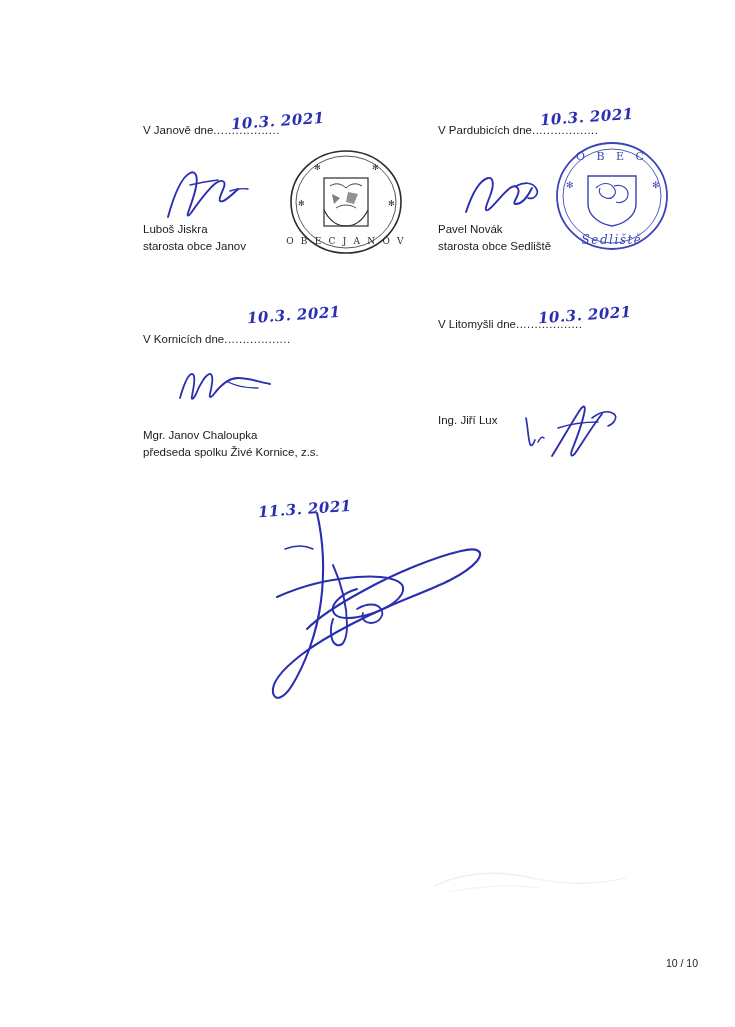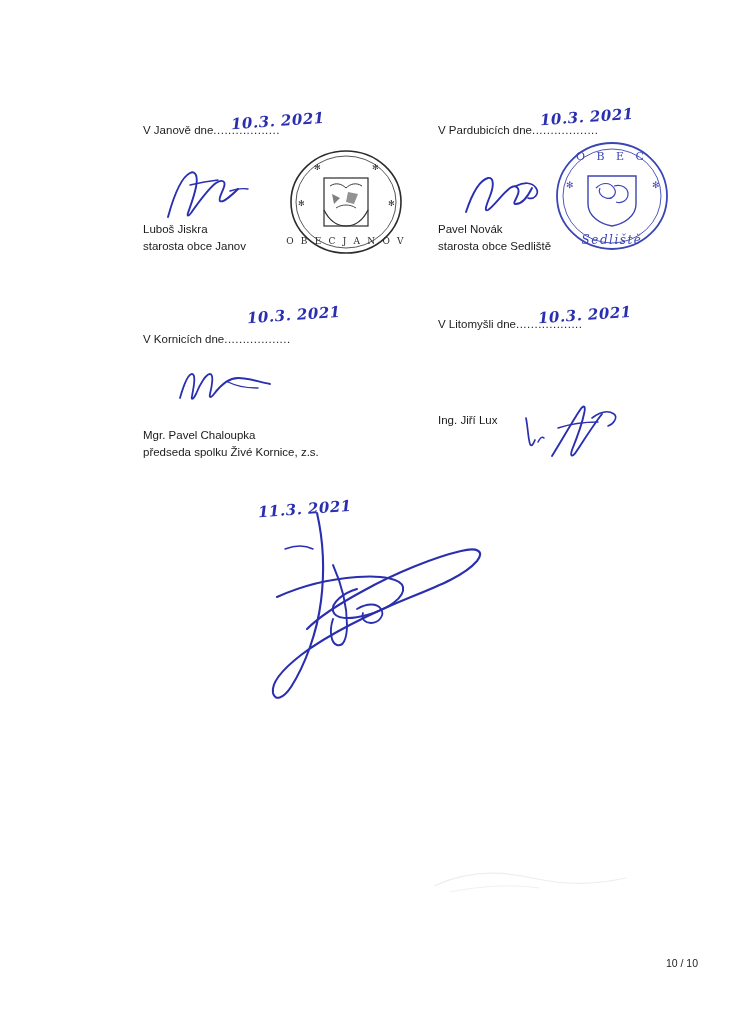--- a/index.html
+++ b/index.html
@@ -135,21 +135,21 @@
     <text x="60" y="104" font-family="DejaVu Serif, serif" font-size="12" font-style="italic" fill="#3b45b5" text-anchor="middle" letter-spacing="1.5">Sedliště</text>
     <text x="14" y="48" font-family="DejaVu Serif, serif" font-size="9" fill="#3b45b5">✻</text>
     <text x="100" y="48" font-family="DejaVu Serif, serif" font-size="9" fill="#3b45b5">✻</text>
   </svg>
 
   <div class="sig-block" style="left:143px; top:331px;">
     <div class="place-line">
       <span>V Kornicích dne</span><span class="dots">..................</span>
     </div>
     <div style="height:77px;"></div>
-    <div class="name-line">Mgr. Pavel Chaloupka</div>
+    <div class="name-line">Mgr. Janov Chaloupka</div>
     <div class="role-line">předseda spolku Živé Kornice, z.s.</div>
   </div>
   <div class="hand-date" style="left:247px; top:306px;">10.3. 2021</div>
 
   <svg class="sig-svg" style="left:172px; top:358px;" width="110" height="50" viewBox="0 0 110 50">
     <path d="M8,40 C12,26 16,16 20,16 C24,16 22,28 20,38 C19,42 21,42 24,36 C28,26 34,16 38,16 C42,16 40,28 38,36 C37,40 39,40 42,36 C48,28 56,20 66,20 C78,20 86,24 98,26" fill="none" stroke="#2a2fb0" stroke-width="1.8" stroke-linecap="round"></path>
     <path d="M56,24 C64,28 74,30 86,30" fill="none" stroke="#2a2fb0" stroke-width="1.3" stroke-linecap="round"></path>
   </svg>
 
   <div class="sig-block" style="left:438px; top:316px;">

